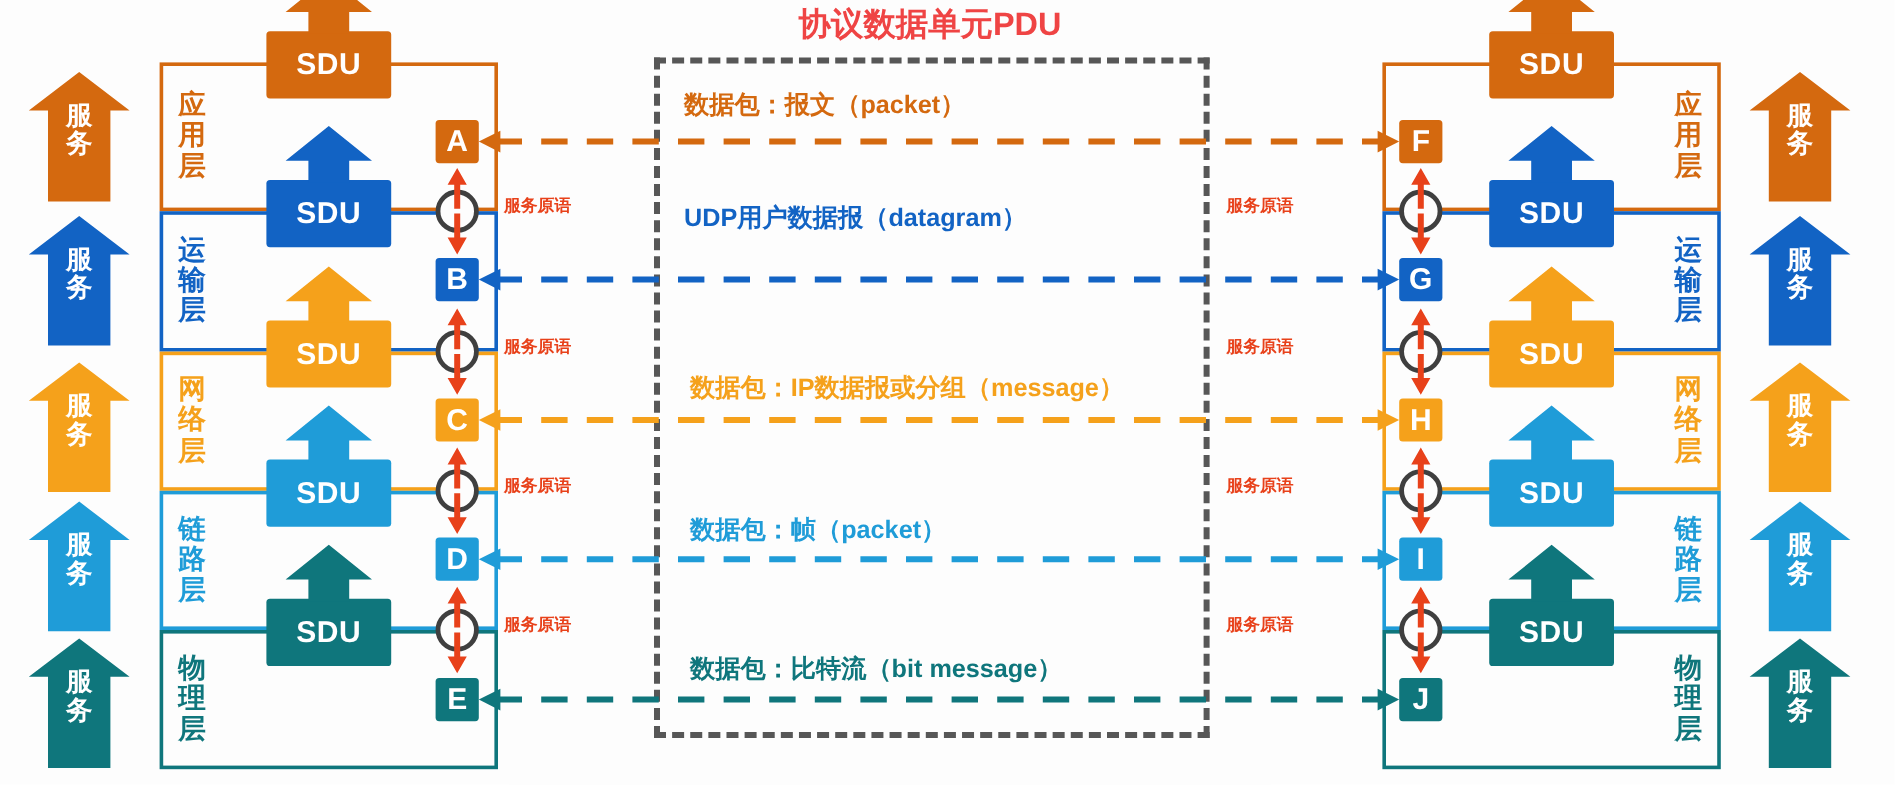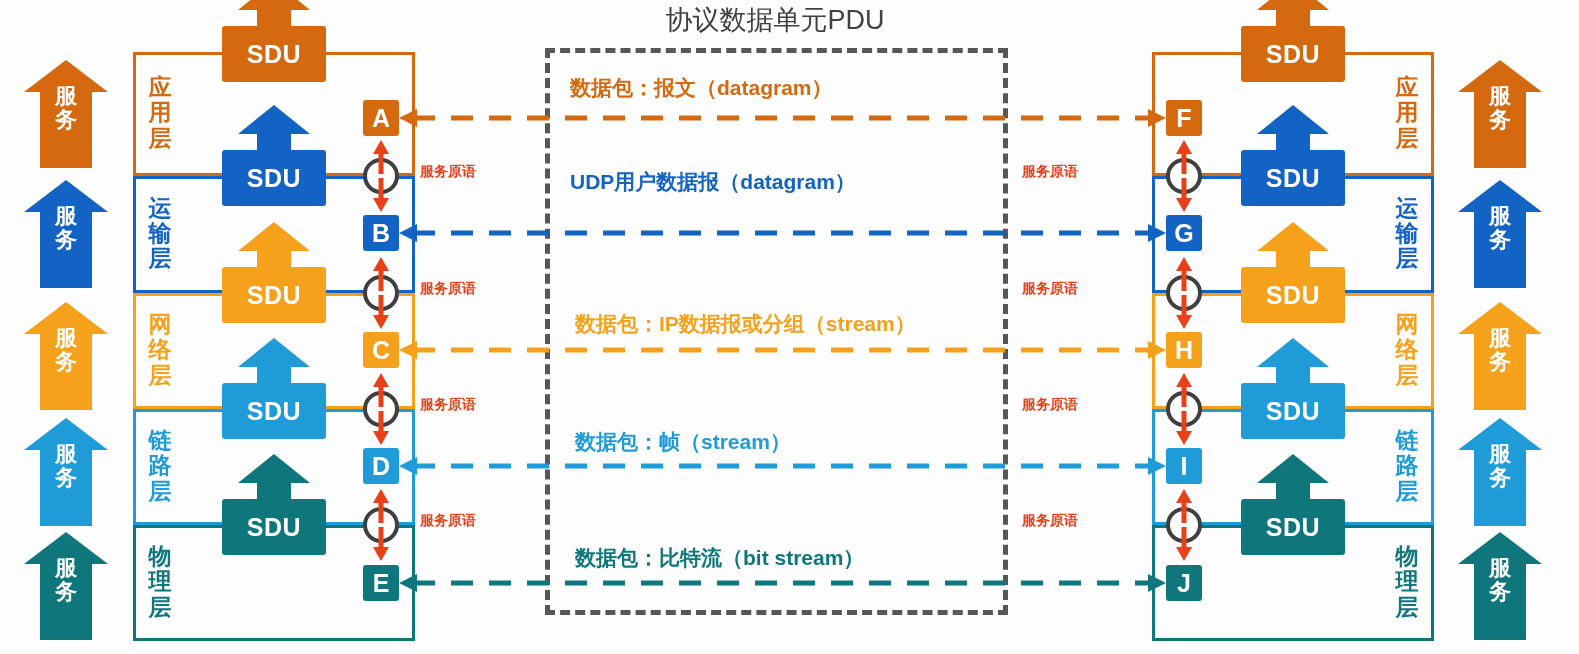--- a/index.html
+++ b/index.html
@@ -16,22 +16,22 @@
     overflow: hidden;
   }
 
   
   #title {
     position: absolute;
     left: 540px; top: 2px;
     width: 470px;
     text-align: center;
     font-size: 27px;
-    font-weight: normal;
-    color: #404040;
+    font-weight: bold;
+    color: #ef4444;
     letter-spacing: 0px;
   }
 
   .layer-box {
     position: absolute;
     left: 0; width: 282px;
     border: 3px solid #000;
     background: transparent;
   }
   .layer-label {
@@ -423,29 +423,29 @@
         <polygon points="767,15 749,6 749,24" fill="#1f9cd8"></polygon>
       </svg>
       <svg width="767" height="30" viewBox="0 0 767 30" style="position: absolute; left: 399px; top: 568px; z-index: 5;">
         <line x1="14" y1="15" x2="753" y2="15" stroke="#0f767c" stroke-width="5" stroke-dasharray="22 16"></line>
         <polygon points="0,15 18,6 18,24" fill="#0f767c"></polygon>
         <polygon points="767,15 749,6 749,24" fill="#0f767c"></polygon>
       </svg>
     </div>
   <div id="pdu-caps">
       <div class="pdu-cap" style="left: 570px; top: 74px; color: rgb(212, 105, 15);">
-        <div>数据包：报文（datagram）</div>
+        <div>数据包：报文（packet）</div>
       </div>
       <div class="pdu-cap" style="left: 570px; top: 168px; color: rgb(18, 99, 196);">
         <div style="text-align: left;">UDP用户数据报（datagram）</div>
       </div>
       <div class="pdu-cap" style="left: 575px; top: 310px; color: rgb(245, 161, 27);">
-        <div>数据包：IP数据报或分组（stream）</div>
+        <div>数据包：IP数据报或分组（message）</div>
       </div>
       <div class="pdu-cap" style="left: 575px; top: 428px; color: rgb(31, 156, 216);">
-        <div>数据包：帧（stream）</div>
+        <div>数据包：帧（packet）</div>
       </div>
       <div class="pdu-cap" style="left: 575px; top: 544px; color: rgb(15, 118, 124);">
-        <div>数据包：比特流（bit stream）</div>
+        <div>数据包：比特流（bit message）</div>
       </div>
     </div>
 
 </div>
 
 </body></html>

